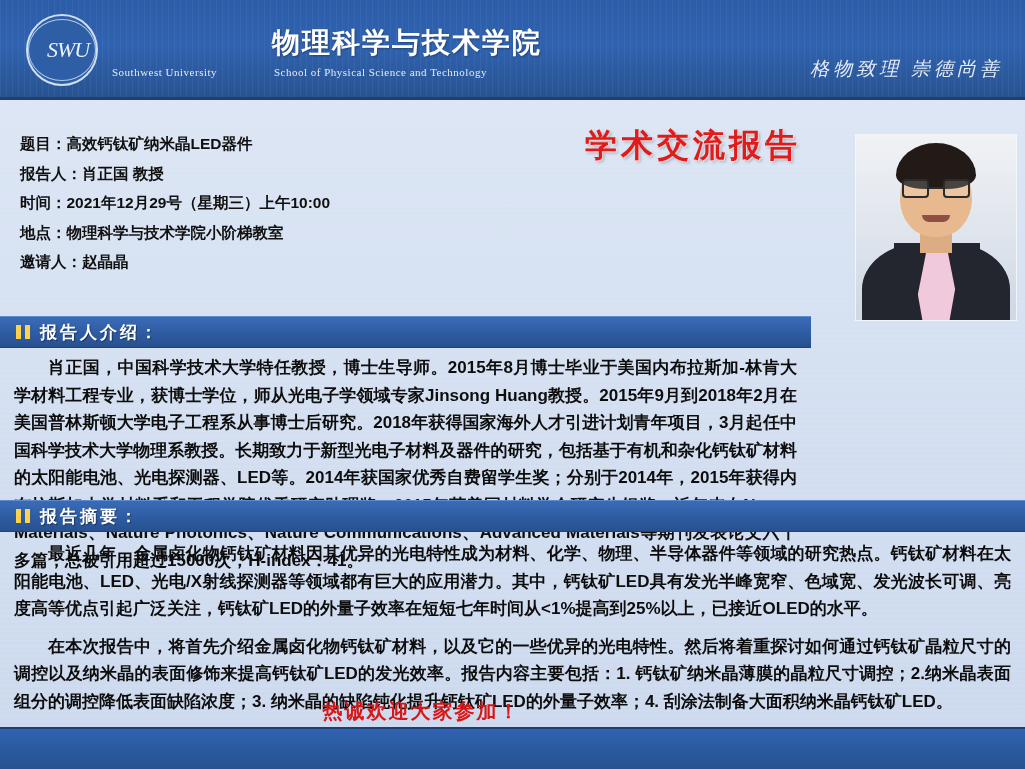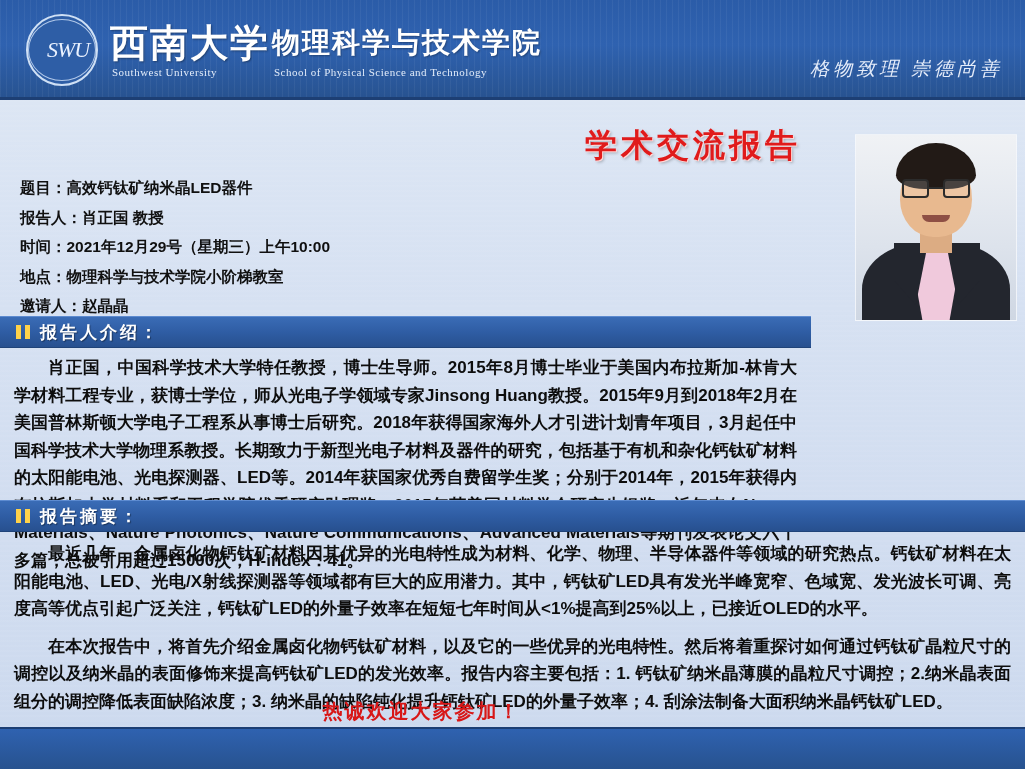--- a/index.html
+++ b/index.html
@@ -252,21 +252,20 @@
   .info-block {
     position: absolute;
     left: 20px;
     top: 36px;
     width: 540px;
     font-family: "Liberation Sans", sans-serif;
     font-size: 15.5px;
     font-weight: bold;
     color: #101010;
     line-height: 1.0;
-    margin-top: 44px;
   }
   .info-line {
     margin-bottom: 14px;
     white-space: nowrap;
   }
 
   .section-bar {
     position: relative;
     height: 30px;
     background: linear-gradient(180deg, #3a6cb6 0%, #2f5da4 50%, #27508f 100%);
@@ -337,21 +336,20 @@
 </style>
 </head>
 <body>
 
 <div class="poster">
 
   <div class="header">
     <div class="logo-seal">
       <div class="seal-inner">SWU</div>
     </div>
-    <div class="uni-name-cn">西南大学</div>
     <div class="college-name-cn">物理科学与技术学院</div>
     <div class="uni-name-en">Southwest University</div>
     <div class="college-name-en">School of Physical Science and Technology</div>
     <div class="motto">格物致理  崇德尚善</div>
   </div>
 
   <div class="content">
 
     <div class="banner-title">学术交流报告</div>
 

